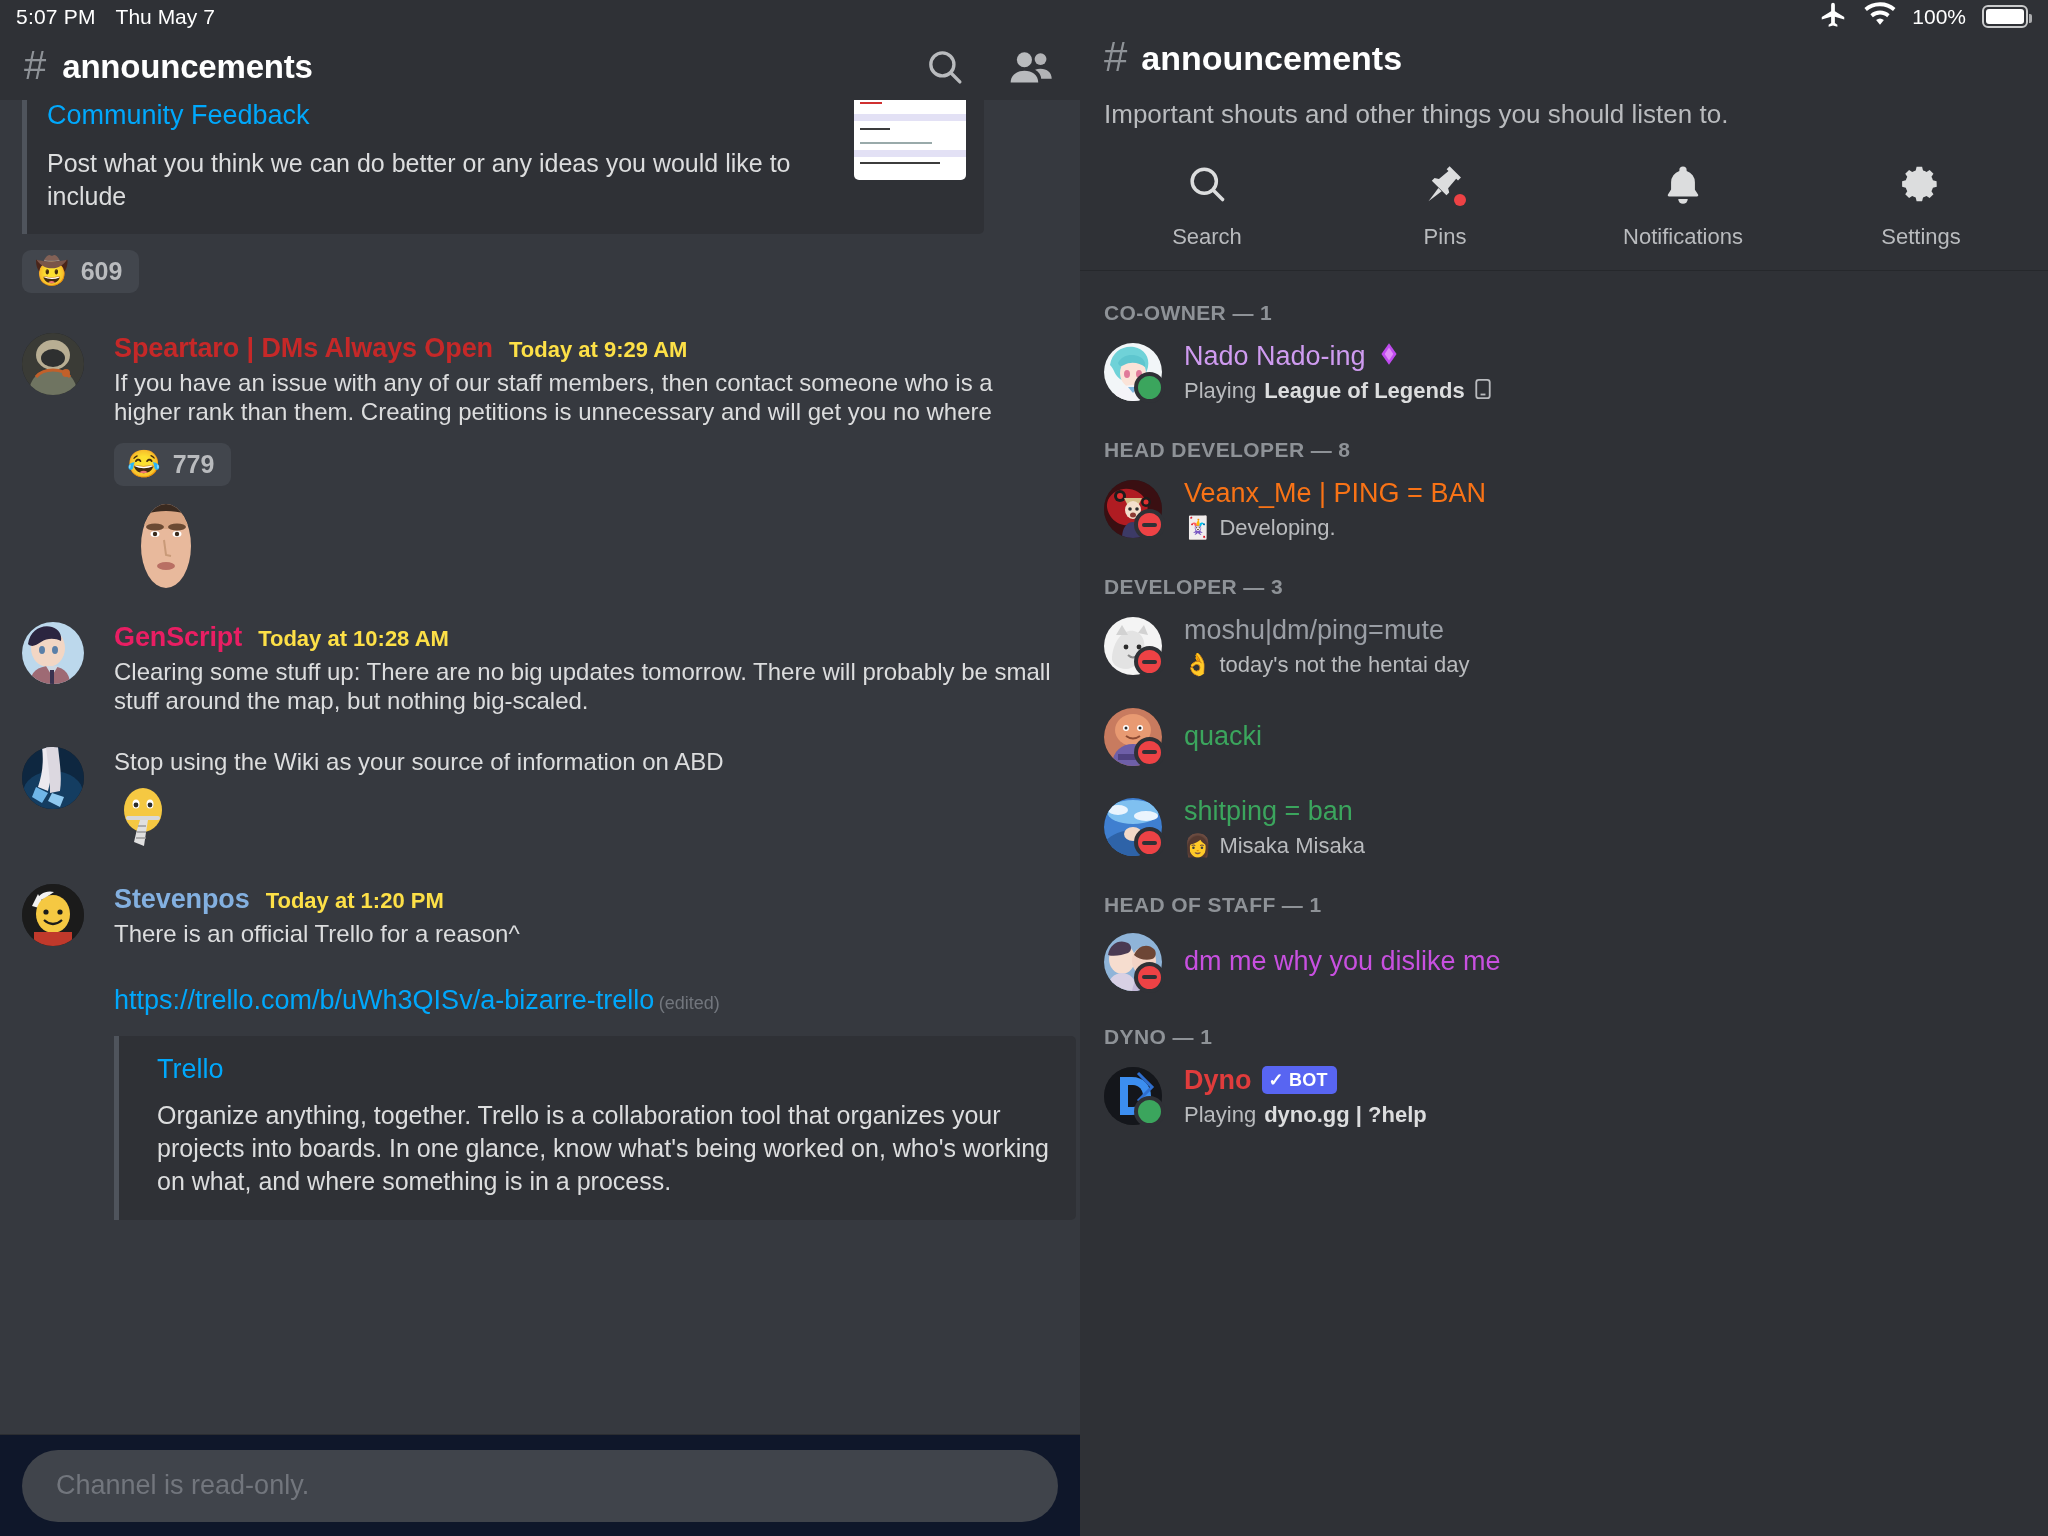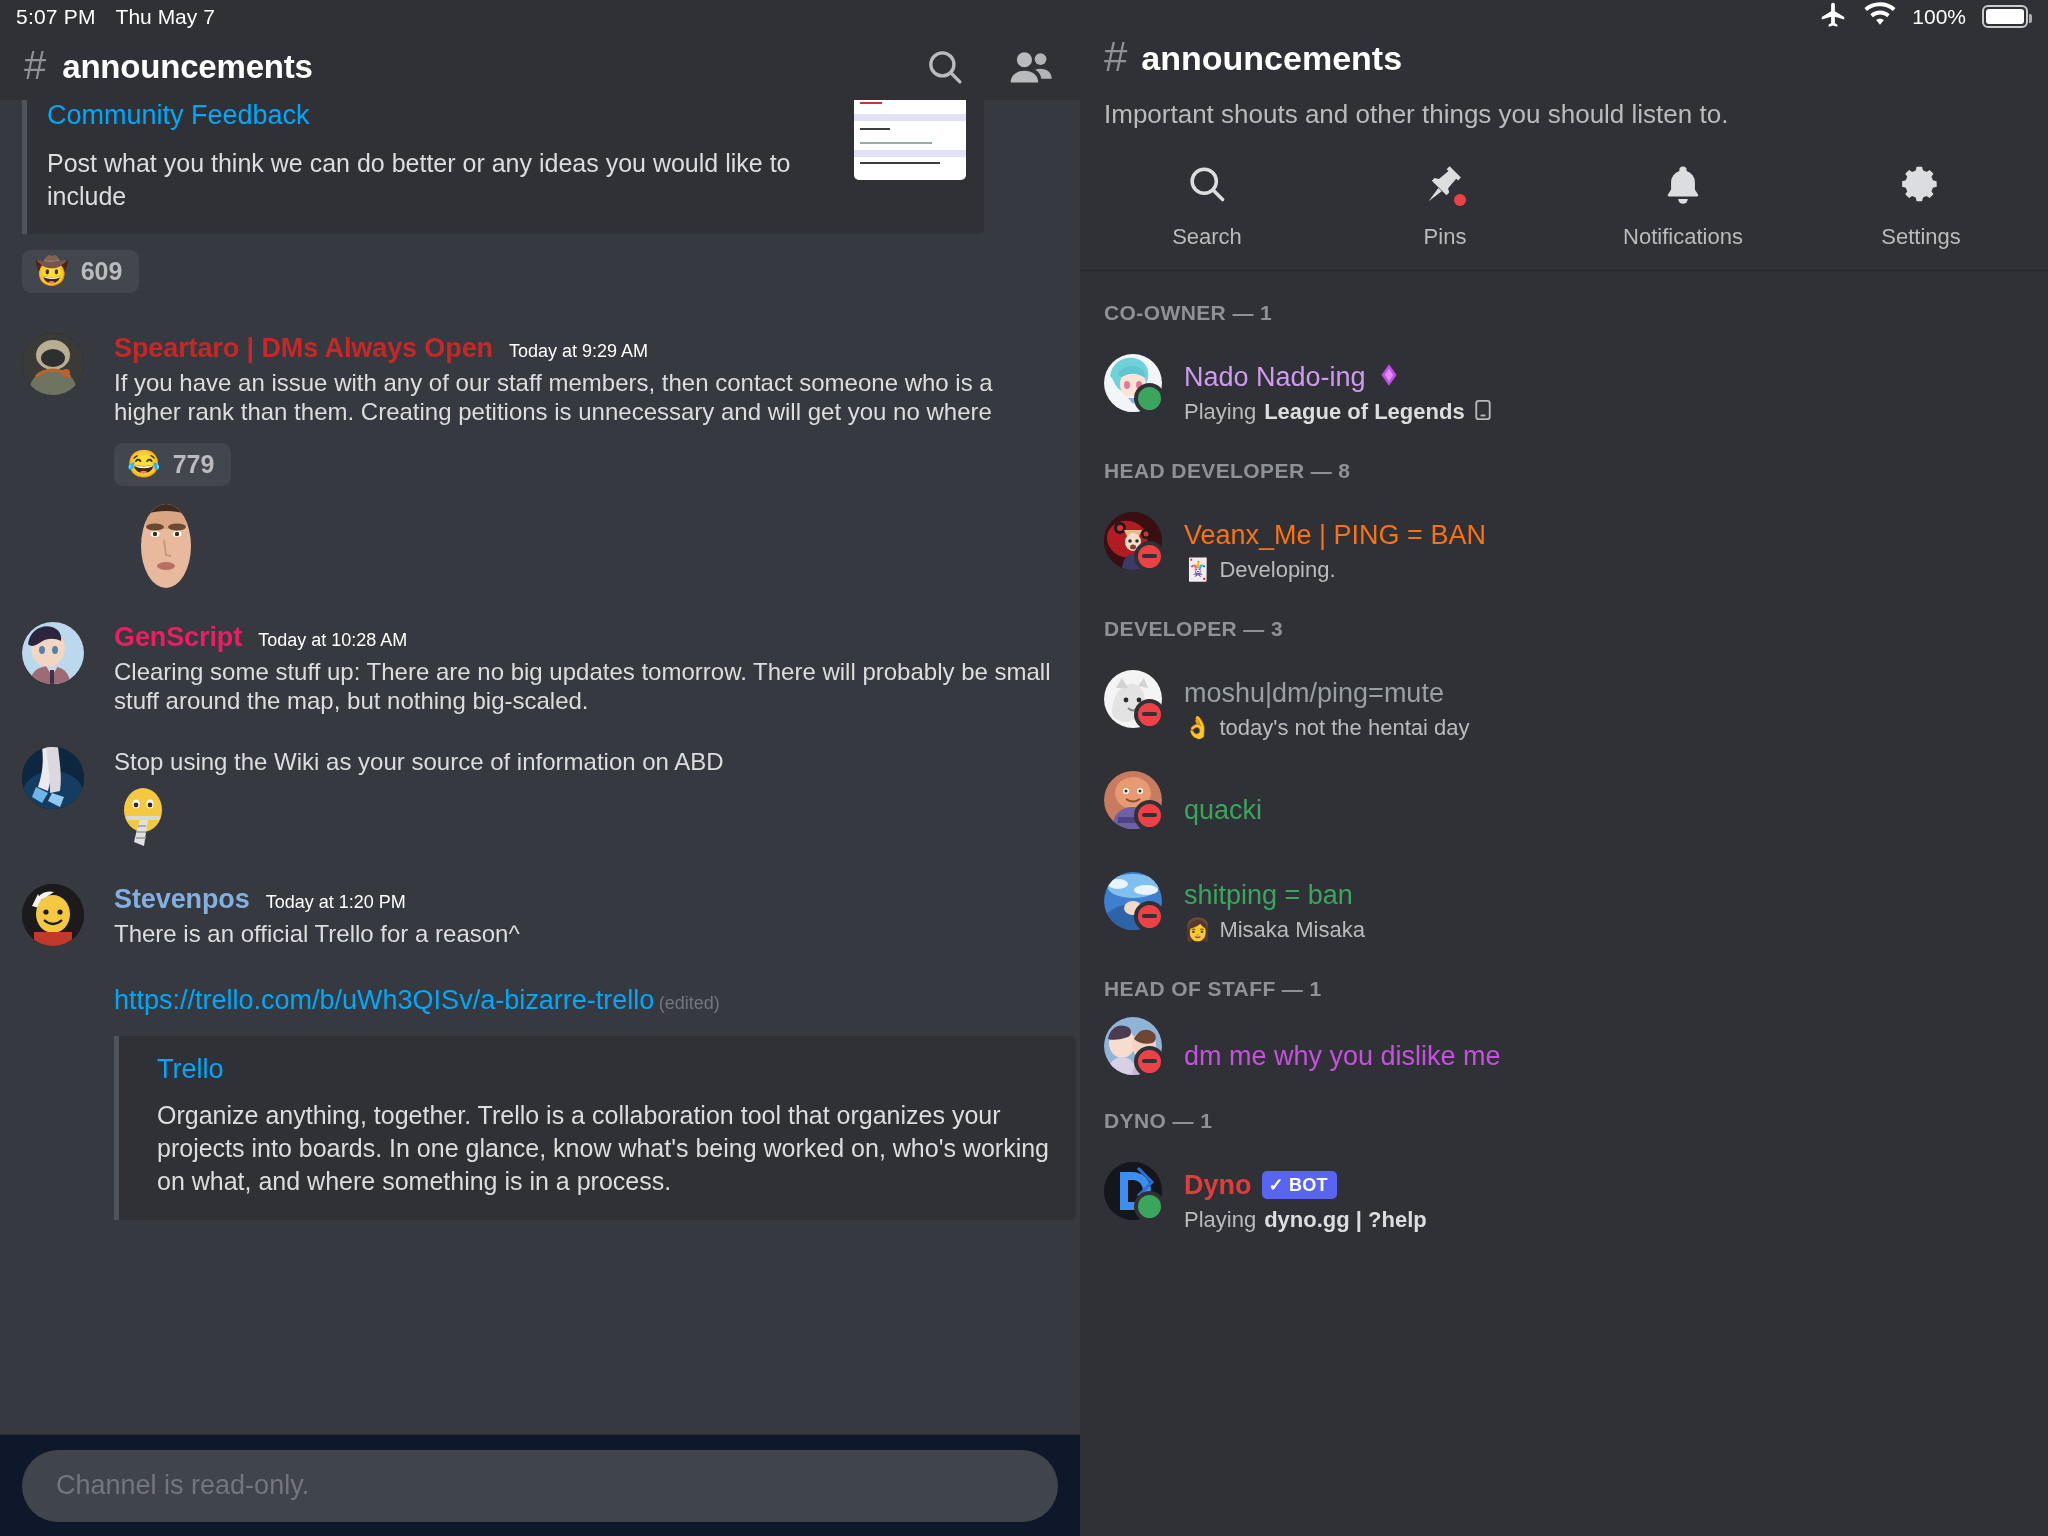--- a/index.html
+++ b/index.html
@@ -77,21 +77,21 @@
 
   .msg { display: flex; margin-top: 26px; }
   .avatar {
     width: 62px; height: 62px; border-radius: 50%;
     flex: none; margin-right: 30px; overflow: hidden;
     position: relative; background: #202225;
   }
   .msg-body { flex: 1; min-width: 0; }
   .msg-head { display: flex; align-items: baseline; gap: 16px; margin-bottom: 4px; }
   .uname { font-size: 27px; font-weight: 700; letter-spacing: -.1px; }
-  .ts { color: #ffffff; font-size: 18px; }
+  .ts { color: #fde047; font-size: 22px; font-weight: bold; }
   .mtext { color: #dcddde; font-size: 24px; line-height: 1.22; }
   .edited { color: #72767d; font-size: 18px; }
   .link { color: #00a8fc; font-size: 27px; word-break: break-all; }
 
   .big-emoji { width: 58px; height: 68px; display:block; margin-top: 6px; }
   .face-emoji {
     width: 56px; height: 88px; margin-left: 24px; margin-top: 14px;
     border-radius: 6px/10px; display: block;
   }
 
@@ -165,21 +165,21 @@
     position: absolute; right: -3px; bottom: -2px;
     width: 23px; height: 23px; border-radius: 50%;
     border: 4px solid #2f3136; box-sizing: content-box;
   }
   .m-status.online { background: #3ba55d; }
   .m-status.dnd { background: #ed4245; }
   .m-status.dnd::after {
     content:''; position:absolute; left: 4px; top: 9.5px;
     width: 15px; height: 4px; background: #2f3136; border-radius: 2px;
   }
-  .m-info { min-width: 0; flex: 1; margin-top: 21px; }
+  .m-info { min-width: 0; flex: 1; }
   .m-name-row { display: flex; align-items: center; gap: 10px; }
   .m-name { font-size: 27px; font-weight: 400; white-space: nowrap; }
   .m-activity { color: #b9bbbe; font-size: 22px; margin-top: 6px; display: flex; align-items: center; gap: 8px; }
   .m-activity b { color: #dcddde; font-weight: 700; }
   .bot-badge {
     background: #5865f2; color: #fff; font-size: 18px; font-weight: 700;
     border-radius: 5px; padding: 3px 9px 3px 7px; display: inline-flex;
     align-items: center; gap: 5px; letter-spacing: .3px;
   }
   .mini-icon { font-size: 20px; line-height: 1; }

